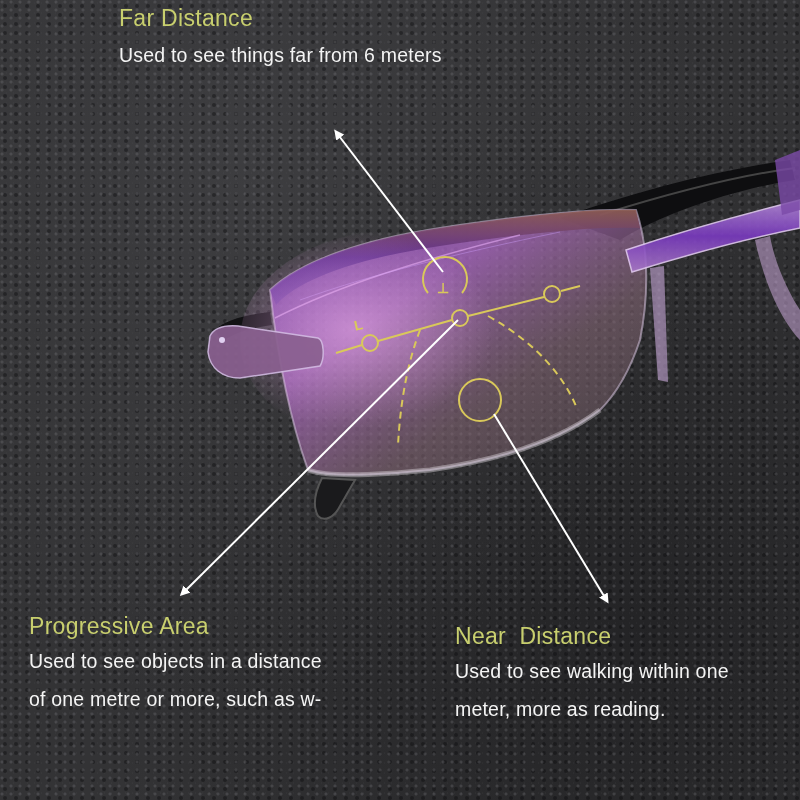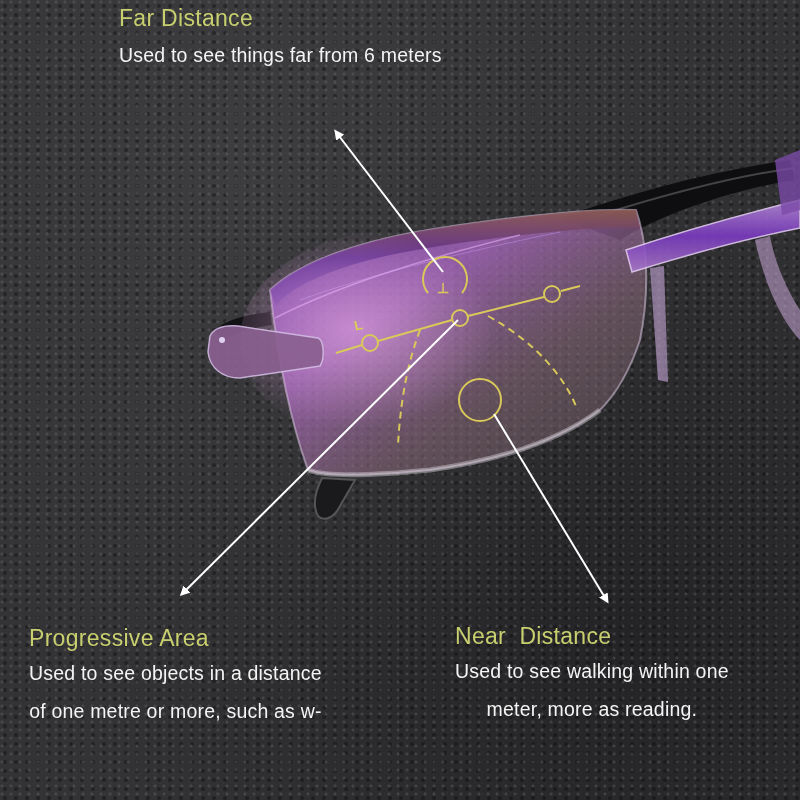--- a/index.html
+++ b/index.html
@@ -15,24 +15,24 @@
     position:absolute; inset:0;
     background-image:
       radial-gradient(circle at 2px 2px, rgba(120,120,125,0.35) 1px, transparent 2px),
       radial-gradient(circle at 5px 6px, rgba(10,10,12,0.45) 1.4px, transparent 2.5px),
       radial-gradient(circle at 8px 3px, rgba(95,95,100,0.25) 1px, transparent 2px);
     background-size: 9px 8px, 11px 9px, 7px 10px;
     opacity:0.9;
   }
   .label-block { position:absolute; font-family:"Liberation Sans", sans-serif; }
   .heading { color:#c8cf6e; font-size:23px; letter-spacing:0.3px; line-height:28px; white-space:pre; }
-  .desc { color:#f4f4f4; font-size:19.5px; line-height:38px; letter-spacing:0.2px; white-space:nowrap;text-align:center; }
+  .desc { color:#f4f4f4; font-size:19.5px; line-height:38px; letter-spacing:0.2px; white-space:nowrap; }
   .far { left:119px; top:4px; }
   .far .desc { margin-top:0px; line-height:40px; }
-  .prog { left:29px; top:612px;margin-top:12px; }
+  .prog { left:29px; top:612px; }
   .prog .desc { line-height:38px; }
   .near { left:443px; top:622px;margin-left:12px; }
   .near .desc { line-height:38px; }
   svg.art { position:absolute; left:0; top:0; }
 </style>
 </head>
 <body>
 
 <div class="stage">
   <div class="texture"></div>

